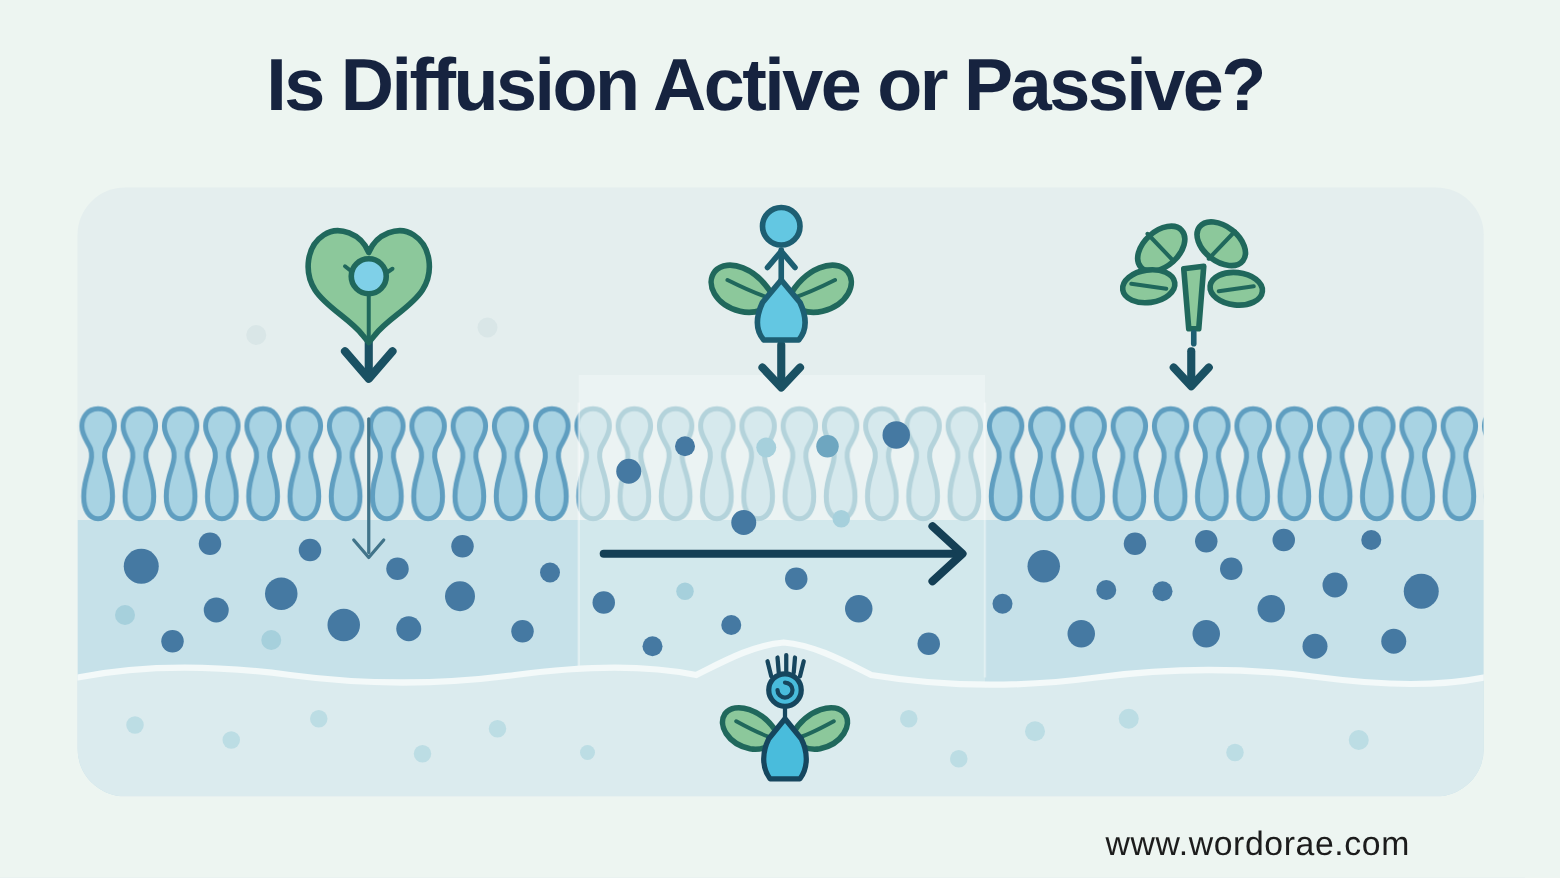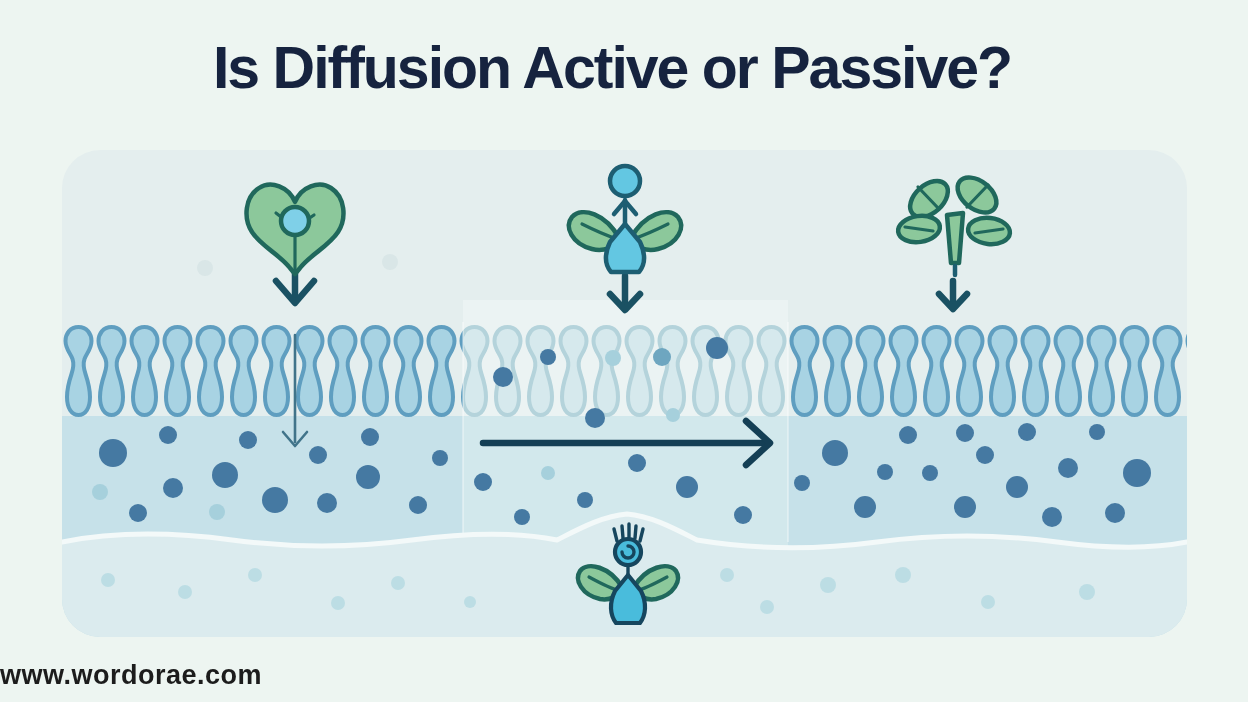--- a/index.html
+++ b/index.html
@@ -8,21 +8,21 @@
     background:#edf5f1;
     font-family:"Liberation Sans", sans-serif;
   }
   .title{
     position:absolute;left:0;top:34px;width:1224px;
     text-align:center;font-size:59px;font-weight:bold;letter-spacing:-2px;
     color:#16233f;
   }
   .footer{
     position:absolute;left:0;top:660px;width:1128px;
-    text-align:left;font-size:27px;font-weight:bold;letter-spacing:0.5px;
+    text-align:right;font-size:27px;font-weight:normal;letter-spacing:0.5px;
     color:#1c1c1c;
   }
   .panel{
     position:absolute;left:62px;top:150px;width:1125px;height:487px;
     background:#e4eeee;border-radius:38px;overflow:hidden;
   }
   .abs{position:absolute;}
   
   .water-left  {left:0;    top:266px;width:401px;height:221px;background:#c6e1e9;}
   .water-mid   {left:401px;top:266px;width:325px;height:221px;background:#d2e8ec;}

